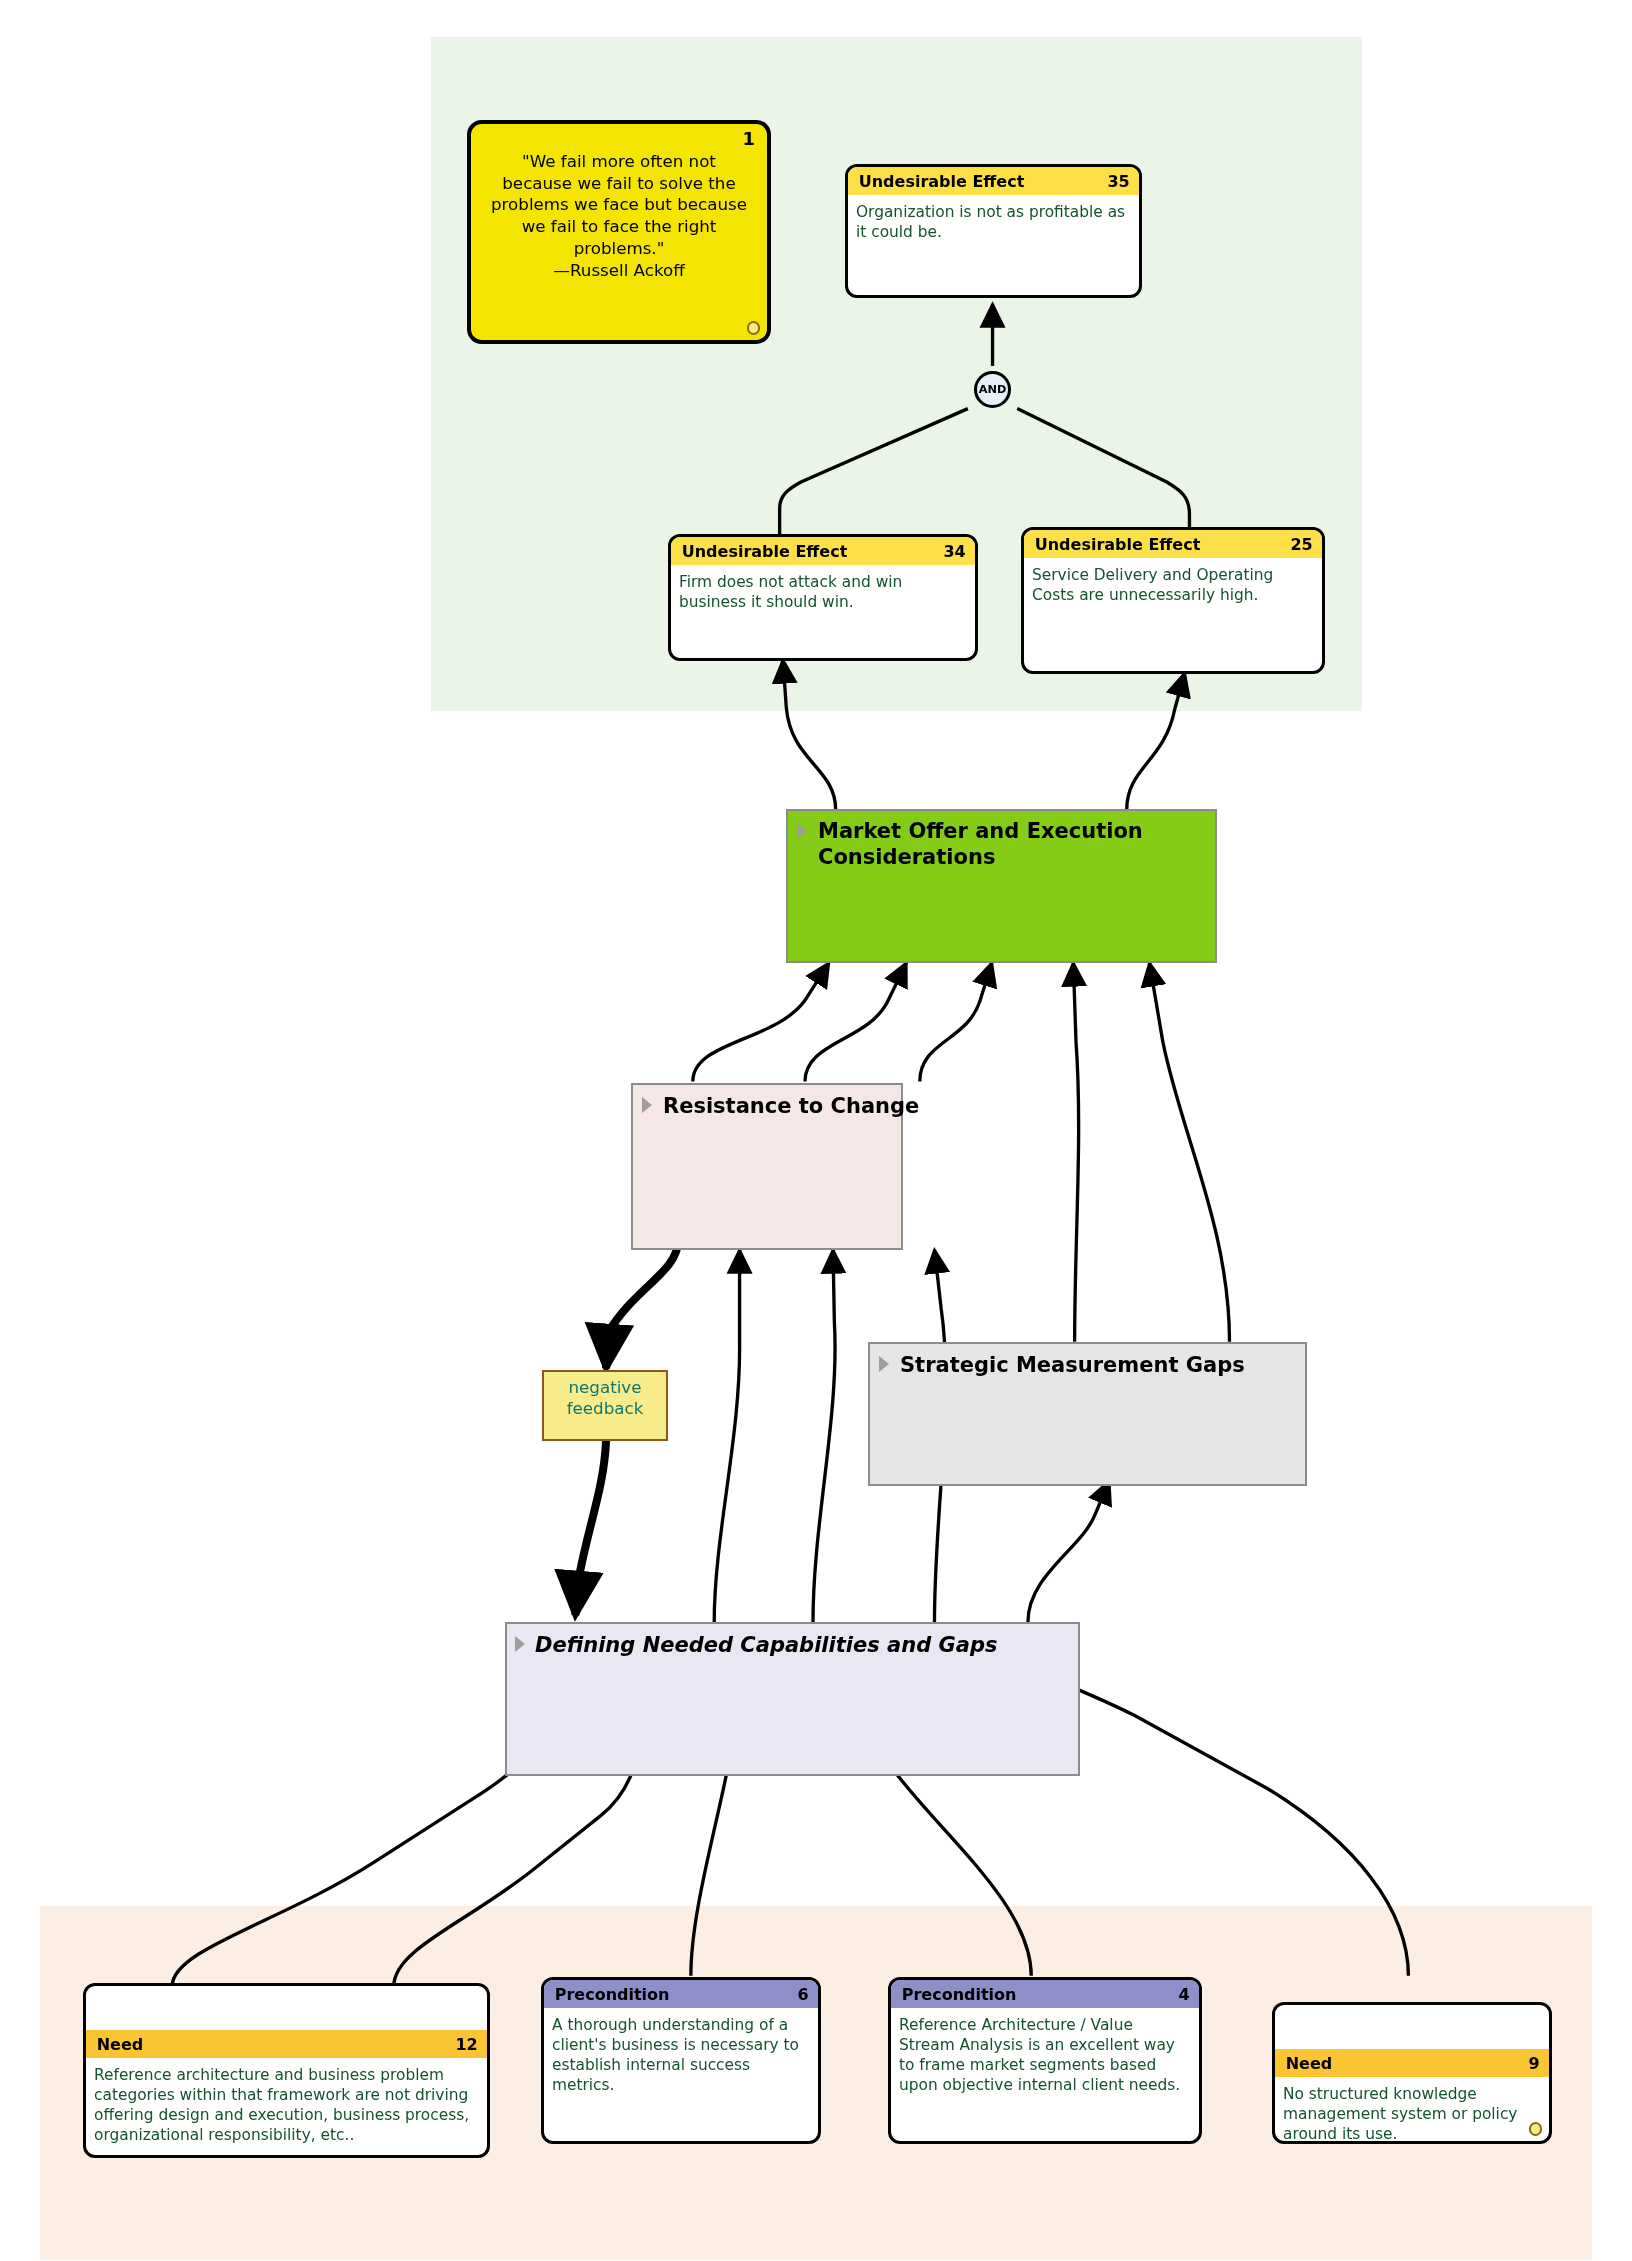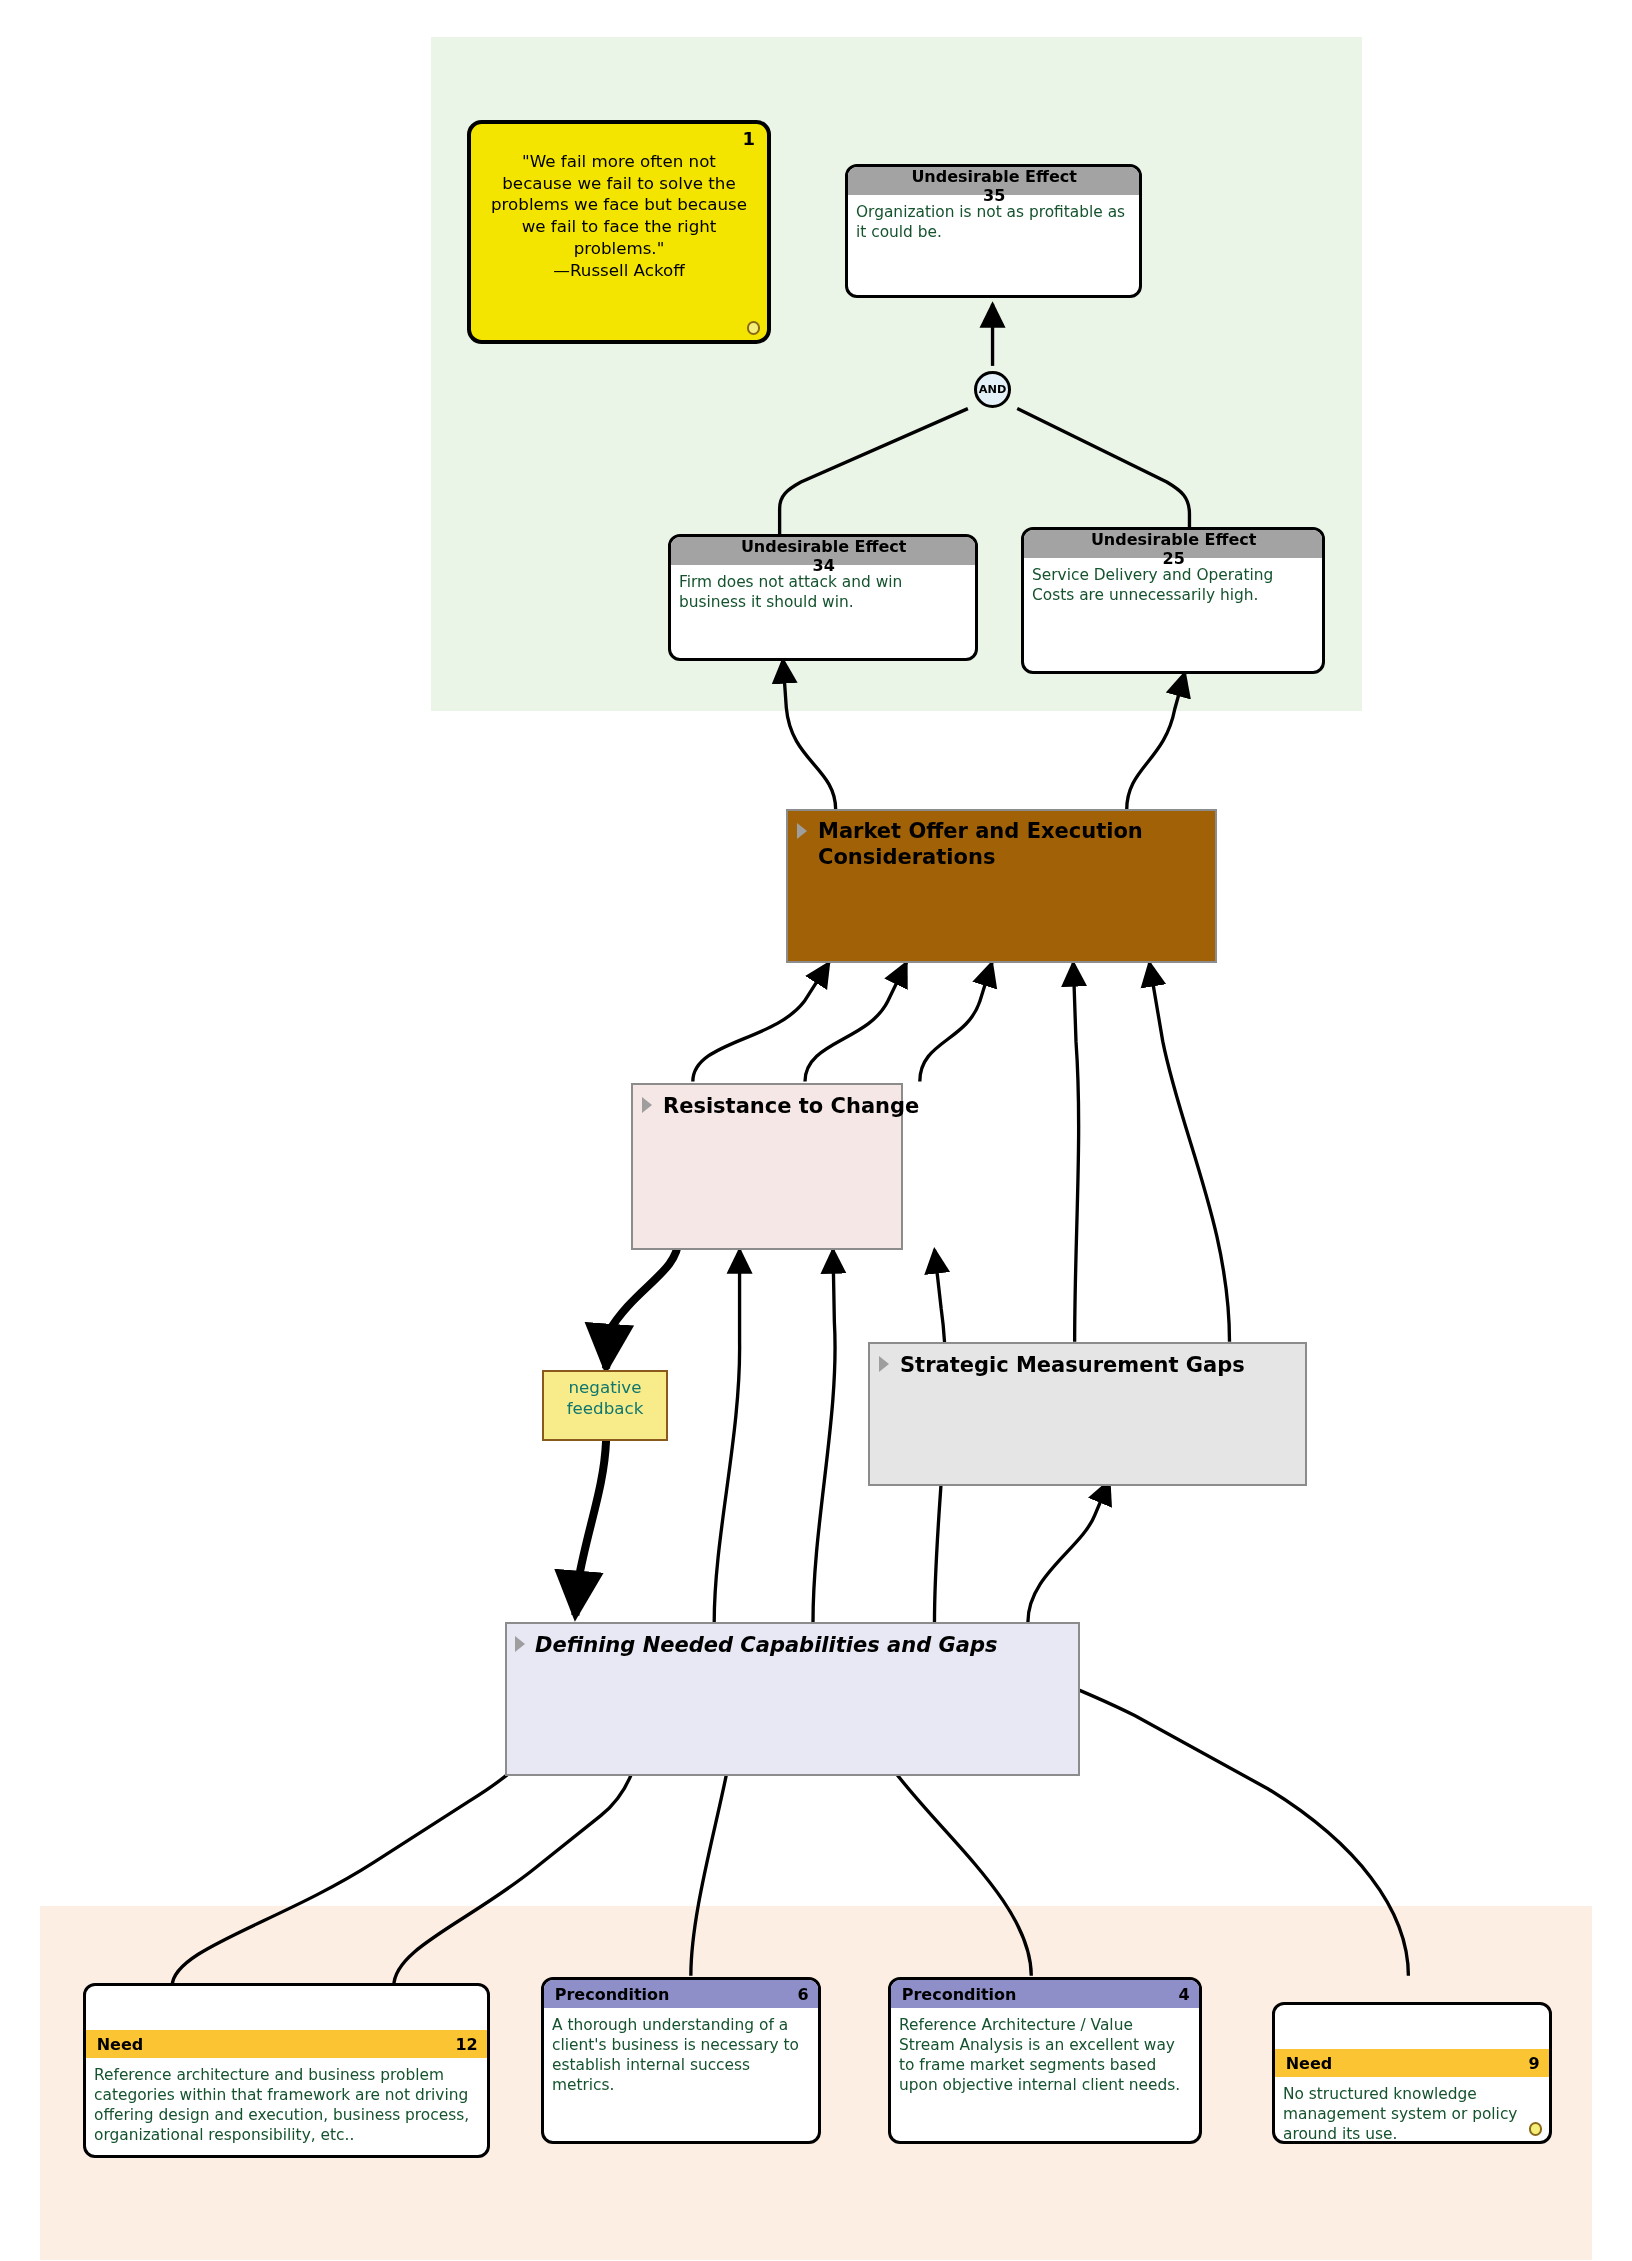--- a/index.html
+++ b/index.html
@@ -84,21 +84,21 @@
     color:#000;
     box-sizing:border-box;
   }
   .card-body{
     padding:6.7px 8px 5.3px 8px;
     text-align:left;
     font-size:15.4px;
     line-height:1.30;
     color:#14532d;
   }
-  .head-ue{background:#a3a3a3;flex-direction:column;}
+  .head-ue{background:#fde047;}
   .head-need{background:#fbc432;margin-top:44px;}
   .head-pre{background:#8e8ec9;}
   .corner-dot{
     position:absolute;
     width:13.4px;height:13.4px;
     border-radius:50%;
     background:#f5ef7a;
     border:2px solid #8a6a17;
     box-sizing:border-box;
     right:6.7px;bottom:5.3px;
@@ -267,21 +267,21 @@
   </div>
 
   <div class="card" style="left:1021px;top:527px;width:304px;height:147px;">
     <div class="card-head head-ue">
       <span>Undesirable Effect</span>
       <span>25</span>
     </div>
     <div class="card-body">Service Delivery and Operating Costs are unnecessarily high.</div>
   </div>
 
-  <div class="groupbox" style="left:786px;top:809px;width:431px;height:154px;background:#a16207;">
+  <div class="groupbox" style="left:786px;top:809px;width:431px;height:154px;background:#84cc16;">
     <div class="tri-right" style="left:9.3px;top:12px;"></div>
     <div class="gb-label" style="left:30px;top:8px;width:391px;font-size:21px;">Market Offer and Execution Considerations</div>
   </div>
 
   <div class="groupbox" style="left:631px;top:1083px;width:272px;height:167px;background:#f5e7e5;">
     <div class="tri-right" style="left:9.3px;top:12px;"></div>
     <div class="gb-label" style="left:30px;top:9.3px;width:300px;font-size:21px;">Resistance to Change</div>
   </div>
 
   <div class="groupbox" style="left:868px;top:1342px;width:439px;height:144px;background:#e5e5e5;">

